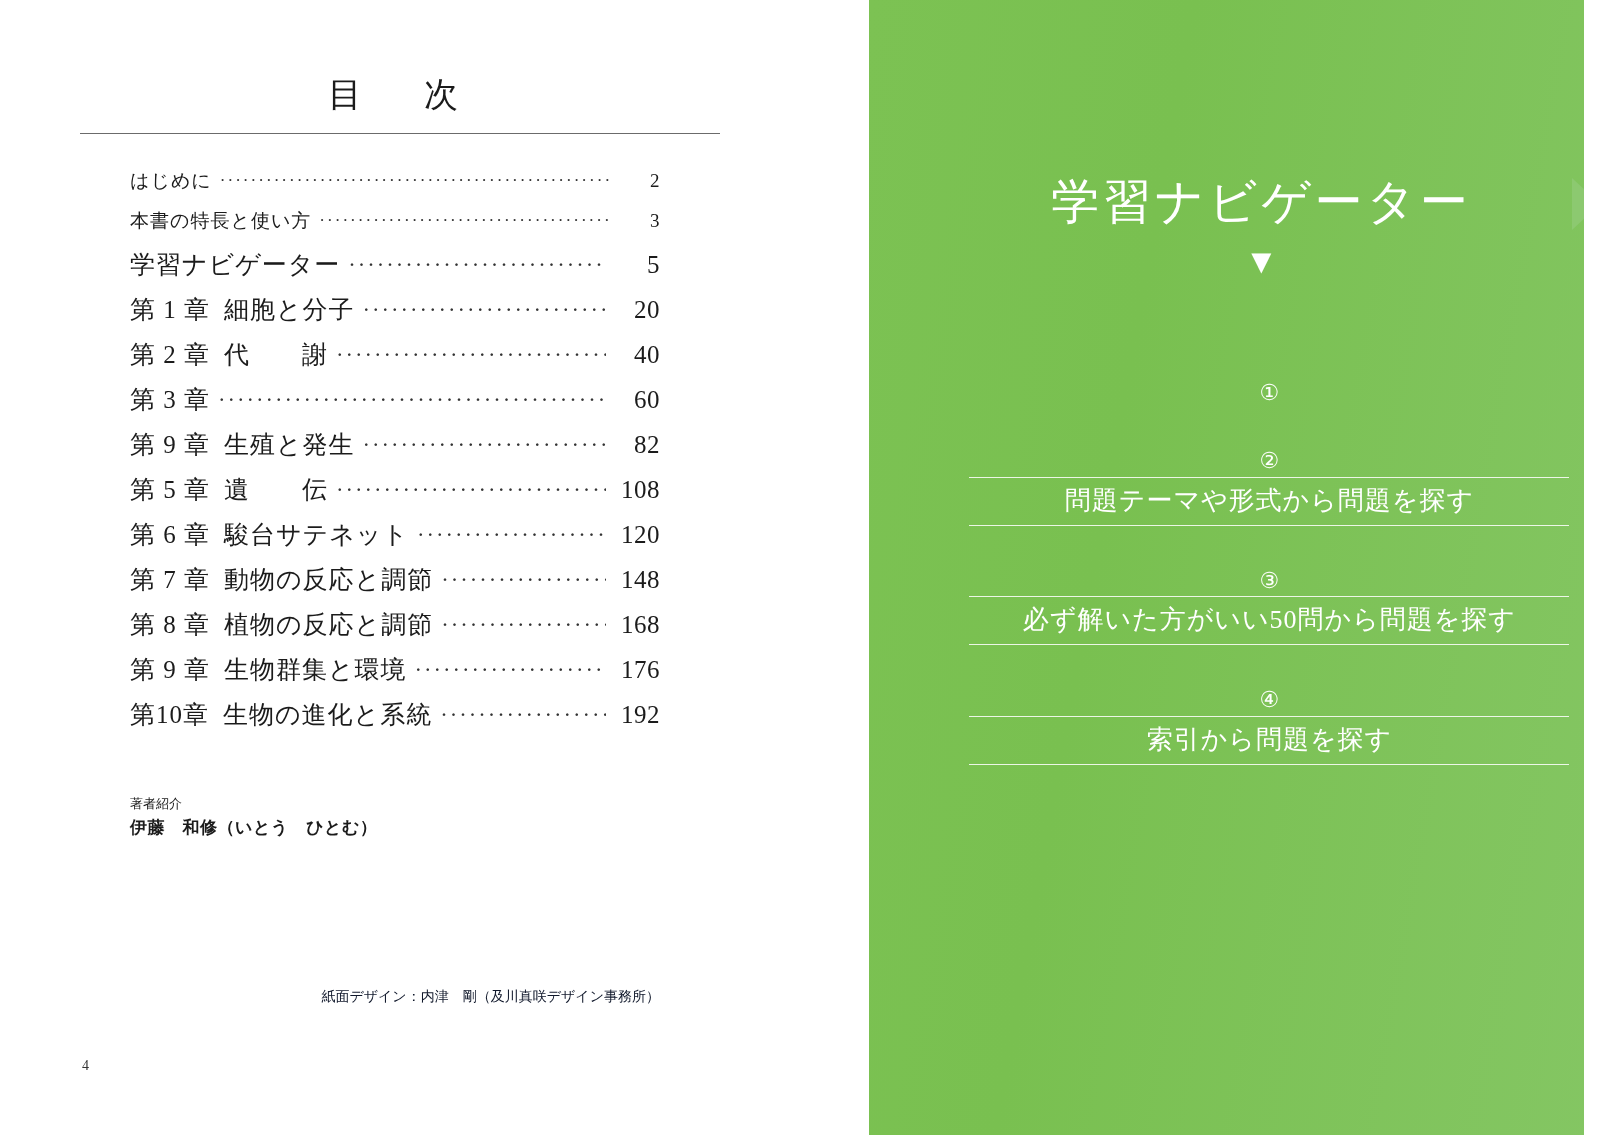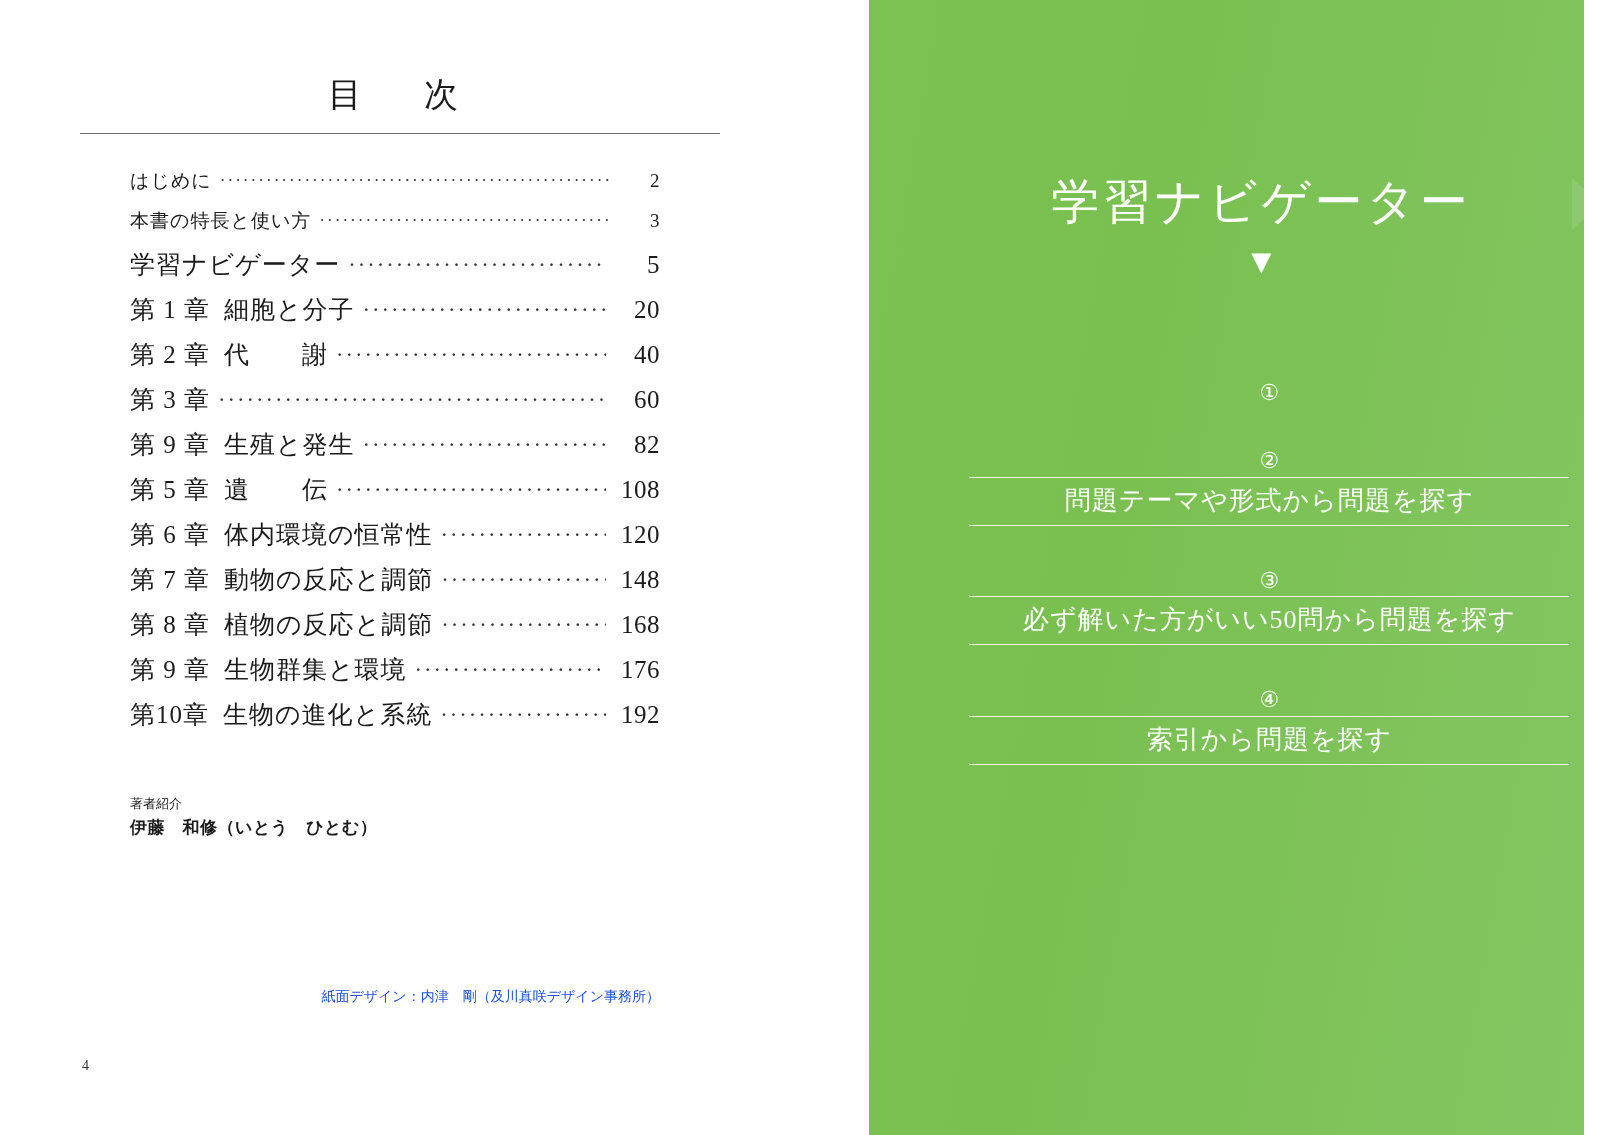--- a/index.html
+++ b/index.html
@@ -118,21 +118,21 @@
     line-height: 1.62;
     text-align: justify;
   }
   .design-credit {
     position: absolute;
     top: 988px;
     left: 130px;
     width: 530px;
     text-align: right;
     font-size: 14px;
-    color: #1d4ed8;
+    color: #0f172a;
   }
   .folio {
     position: absolute;
     left: 82px;
     top: 1058px;
     font-size: 14px;
     color: #333;
   }
 
   
@@ -258,21 +258,21 @@
           <span class="toc-page">82</span>
         </div>
         <div class="toc-row big">
           <span class="toc-chapter">第 5 章</span>
           <span class="toc-name">遺　　伝</span>
           <span class="toc-leader">················································································</span>
           <span class="toc-page">108</span>
         </div>
         <div class="toc-row big">
           <span class="toc-chapter">第 6 章</span>
-          <span class="toc-name">体内環境の恒常性</span>
+          <span class="toc-name">駿台サテネット</span>
           <span class="toc-leader">················································································</span>
           <span class="toc-page">120</span>
         </div>
         <div class="toc-row big">
           <span class="toc-chapter">第 7 章</span>
           <span class="toc-name">動物の反応と調節</span>
           <span class="toc-leader">················································································</span>
           <span class="toc-page">148</span>
         </div>
         <div class="toc-row big">

